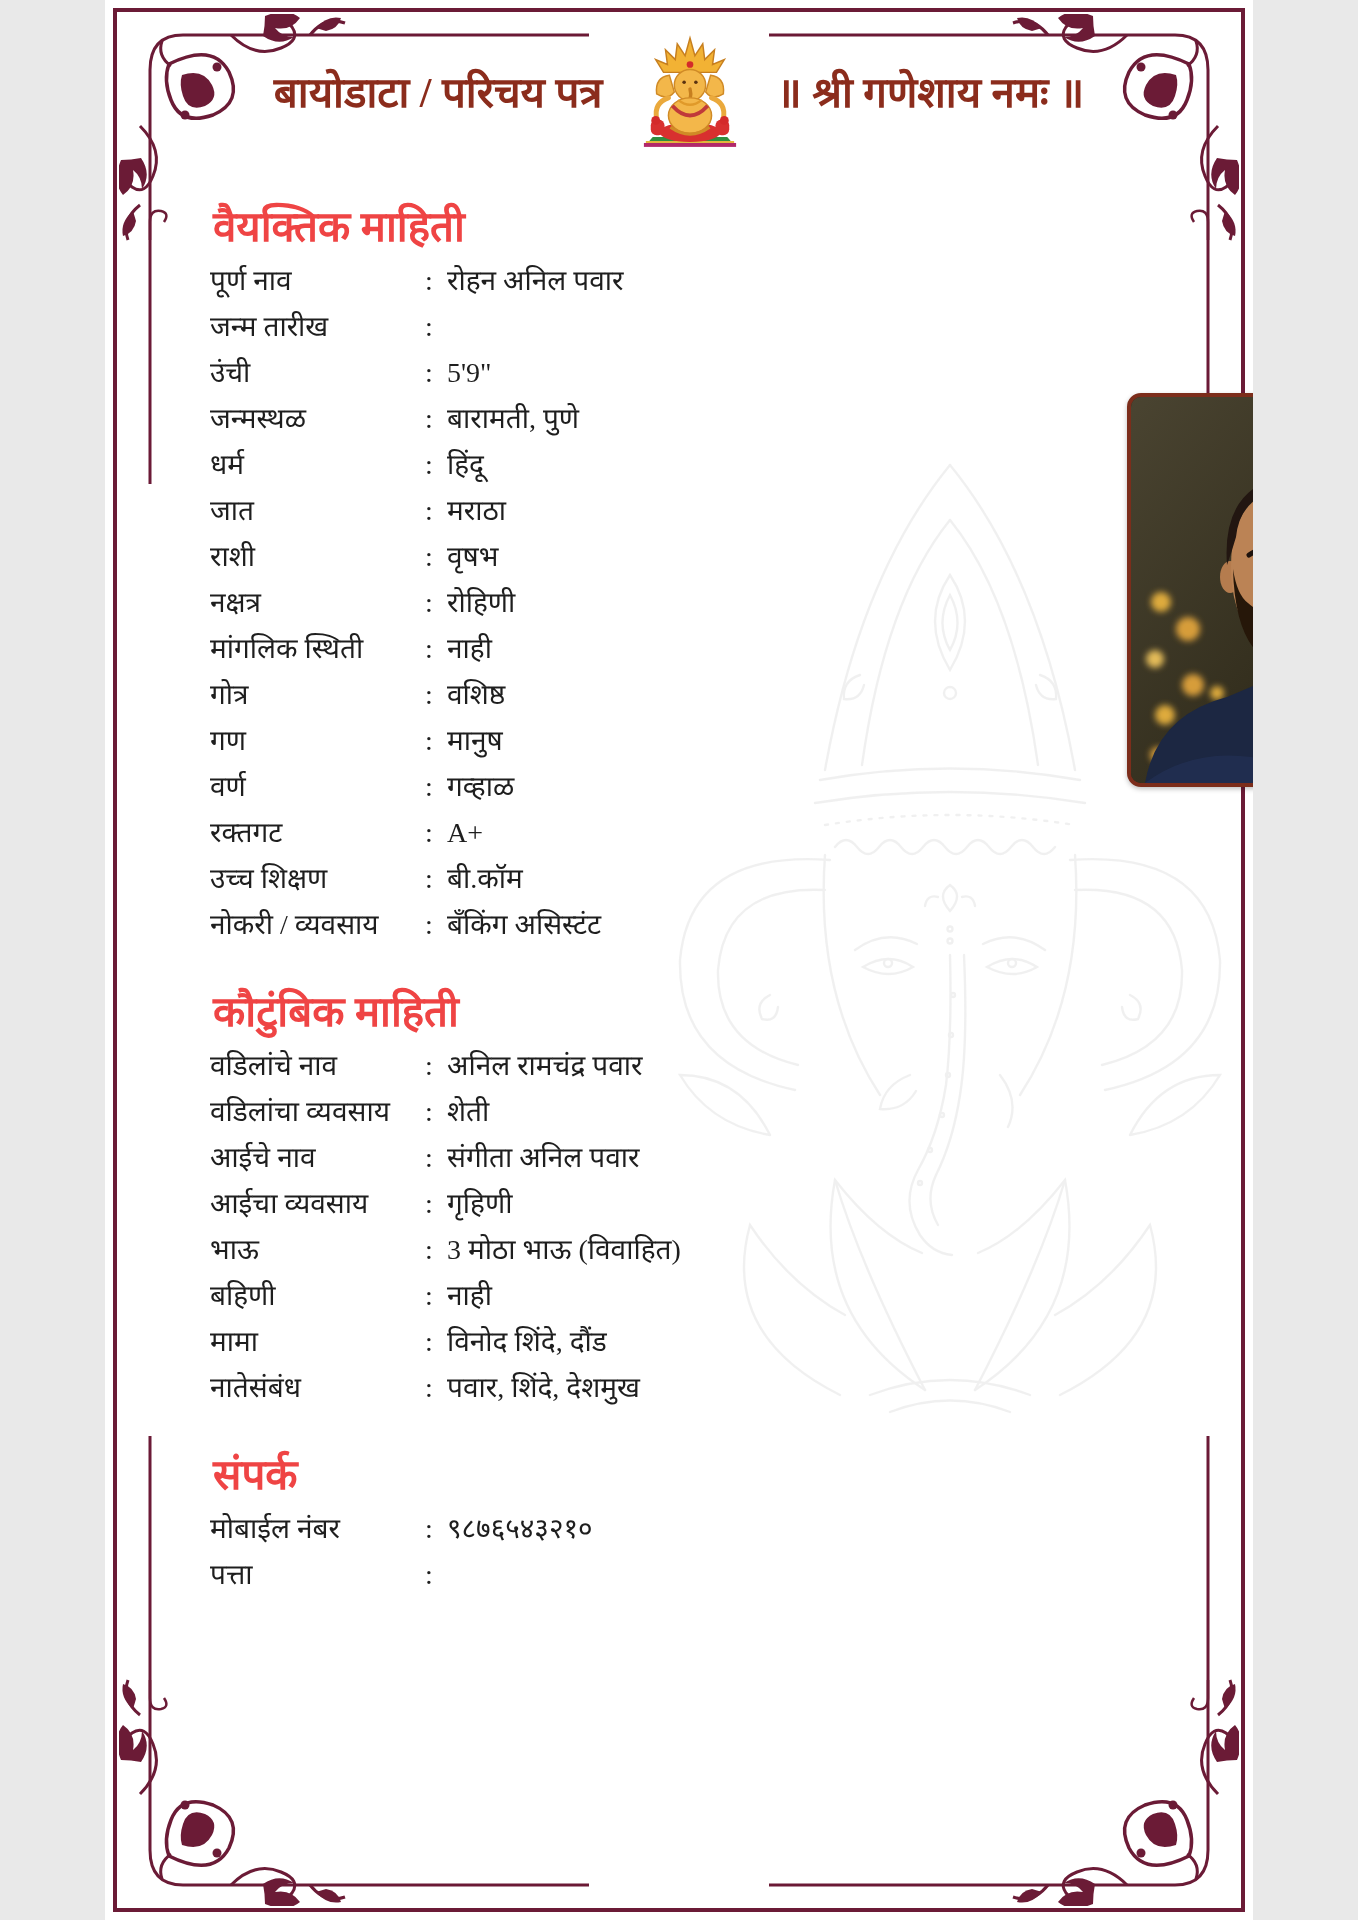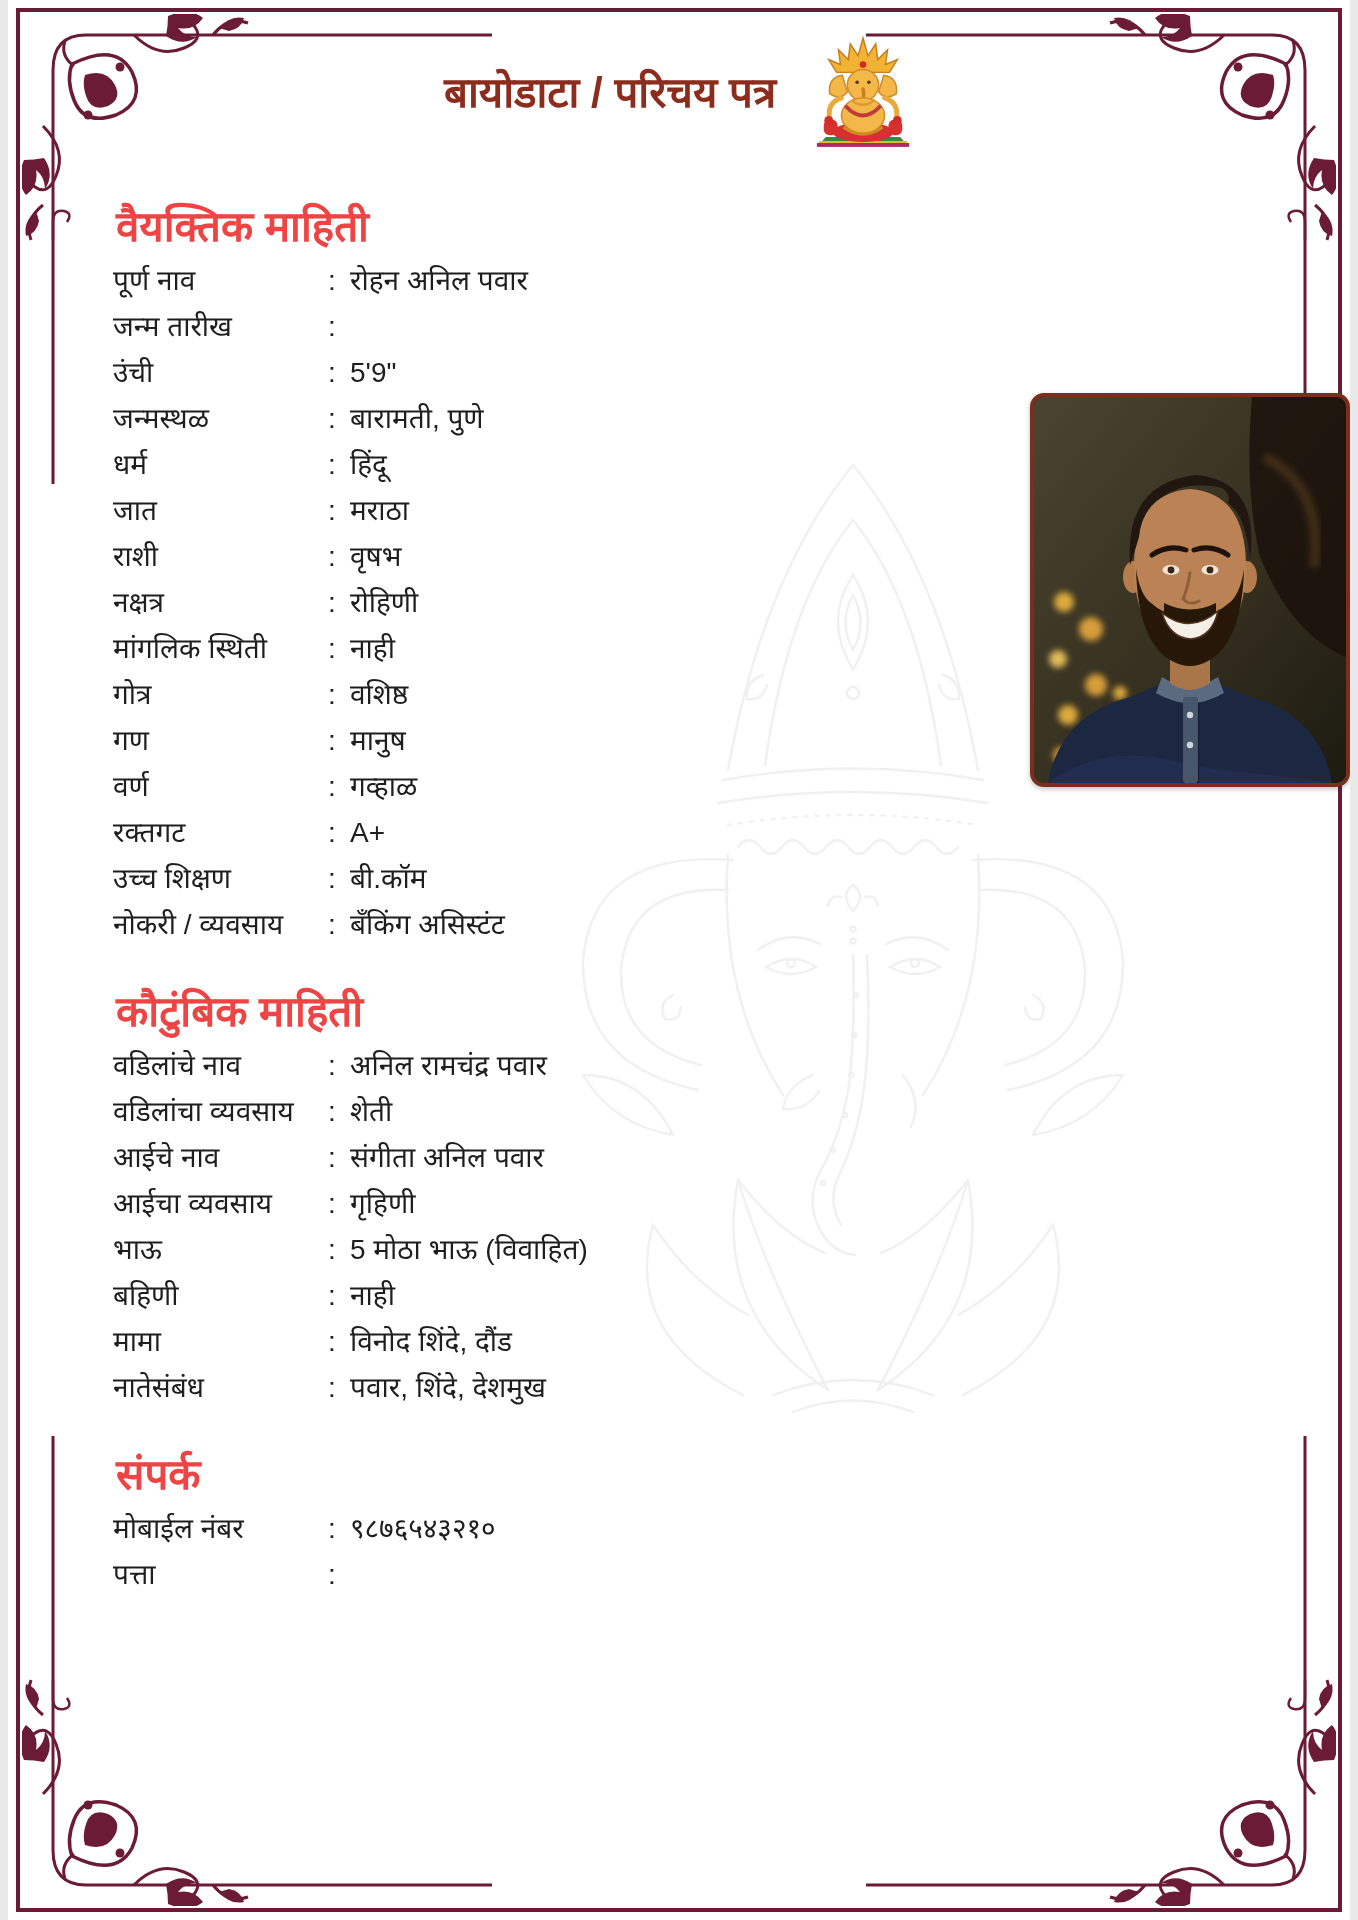--- a/index.html
+++ b/index.html
@@ -1,18 +1,18 @@
 <!DOCTYPE html>
 <html><head>
 <meta charset="utf-8">
 <style>
   html,body{margin:0;padding:0;background:#e9e9e9;}
   .page{
-    position:relative; width:1342px; height:1920px; background:#ffffff;
-    font-family:Liberation Sans, sans-serif; overflow:hidden;
+    position:relative; width:1148px; height:1920px; background:#ffffff;
+    font-family:Liberation Serif, serif; overflow:hidden;
     margin:0 auto;
   }
   .border-frame{position:absolute; inset:8px; border:4px solid #6b1b36; z-index:0; pointer-events:none;}
   .corner{position:absolute; width:470px; height:470px; color:#6b1b36; z-index:0; pointer-events:none;}
   .corner.tl{top:14px; left:14px;}
   .corner.tr{top:14px; right:14px; transform:scaleX(-1);}
   .corner.bl{bottom:14px; left:14px; transform:scaleY(-1);}
   .corner.br{bottom:14px; right:14px; transform:scale(-1,-1);}
   .watermark{position:absolute; left:515px; top:435px; width:660px; height:985px; opacity:0.12; z-index:0; pointer-events:none;}
   .header{
@@ -155,20 +155,21 @@
       <path d="M52 55 q3 11 -5 16" fill="none" stroke="#c77f1f" stroke-width="3.5" stroke-linecap="round"></path>
       <ellipse cx="52" cy="82" rx="22" ry="18" fill="#f3b74a" stroke="#d08a26" stroke-width="1.5"></ellipse>
       <path d="M34 72 Q52 92 70 72" fill="none" stroke="#c03a3a" stroke-width="4"></path>
       <path d="M40 66 Q52 76 64 66" fill="none" stroke="#e09a2a" stroke-width="2.5"></path>
       <path d="M30 64 q-15 5 -12 21" fill="none" stroke="#eaa93c" stroke-width="5" stroke-linecap="round"></path>
       <path d="M74 64 q15 5 12 21" fill="none" stroke="#eaa93c" stroke-width="5" stroke-linecap="round"></path>
       <circle cx="17" cy="87" r="4.5" fill="#d42a2a"></circle>
         <circle cx="87" cy="87" r="4.5" fill="#d42a2a"></circle>
       <path d="M32 94 q20 14 40 0" fill="none" stroke="#d08a26" stroke-width="3"></path>
     </svg>
+    <div class="blessing">॥ श्री गणेशाय नमः ॥</div>
   </header>
 
   <figure class="photo">
     <svg viewBox="0 0 312 386">
       <defs>
         <linearGradient id="pbg" x1="0" y1="0" x2="1" y2="1">
           <stop offset="0" stop-color="#4a4431"></stop>
             <stop offset="0.55" stop-color="#35301f"></stop>
             <stop offset="1" stop-color="#1d1a11"></stop>
         </linearGradient>
@@ -317,21 +318,21 @@
             <span class="value">संगीता अनिल पवार</span>
           </div>
         <div class="row">
             <span class="label">आईचा व्यवसाय</span>
             <span class="colon">:</span>
             <span class="value">गृहिणी</span>
           </div>
         <div class="row">
             <span class="label">भाऊ</span>
             <span class="colon">:</span>
-            <span class="value">5 मोठा भाऊ (विवाहित)</span>
+            <span class="value">3 मोठा भाऊ (विवाहित)</span>
           </div>
         <div class="row">
             <span class="label">बहिणी</span>
             <span class="colon">:</span>
             <span class="value">नाही</span>
           </div>
         <div class="row">
             <span class="label">मामा</span>
             <span class="colon">:</span>
             <span class="value">विनोद शिंदे, दौंड</span>

